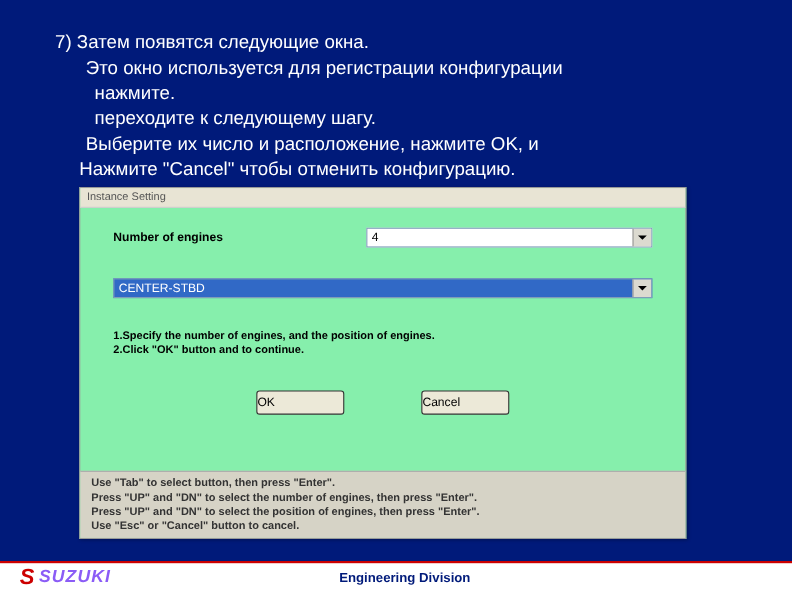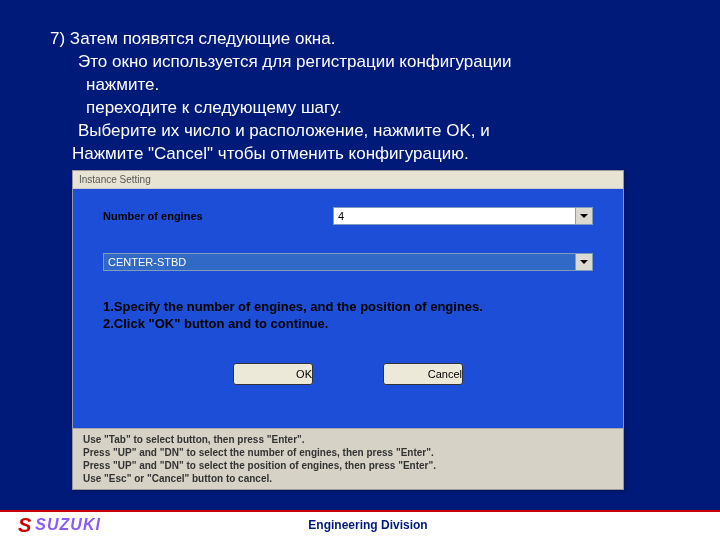--- a/index.html
+++ b/index.html
@@ -20,21 +20,21 @@
     line-height: 1.35;
   }
   .step-num { display: inline; }
   .indent { padding-left: 28px; display: block; }
   .dialog-screenshot {
     position: absolute;
     left: 72px;
     top: 170px;
     width: 552px;
     height: 320px;
-    background: #1d4ed8;
+    background: #86efac;
     border: 1px solid #999;
     box-shadow: 1px 1px 3px rgba(0,0,0,0.3);
     font-family: Tahoma, Arial, sans-serif;
     font-size: 11px;
     color: #000;
   }
   .titlebar {
     background: #e8e4d4;
     padding: 3px 6px;
     font-size: 10px;
@@ -82,39 +82,39 @@
     right: 4px;
     top: 50%;
     transform: translateY(-50%);
     z-index: 2;
     width: 0; height: 0;
     border-left: 4px solid transparent;
     border-right: 4px solid transparent;
     border-top: 4px solid #000;
   }
   .instructions {
-    font-size: 13px;
+    font-size: 10px;
     font-weight: bold;
     line-height: 1.3;
     margin-top: 20px;
   }
   .button-row {
     display: flex;
     justify-content: center;
     gap: 70px;
     margin-top: 30px;
   }
   .btn {
     width: 80px;
     height: 22px;
     background: #ece9d8;
     border: 1px solid #333;
     border-radius: 3px;
     font-size: 11px;
-    text-align: right;
+    text-align: left;
     line-height: 20px;
   }
   .hint-panel {
     position: absolute;
     left: 0; right: 0; bottom: 0;
     background: #d6d3c6;
     border-top: 1px solid #aaa;
     padding: 4px 10px;
     font-size: 10px;
     font-weight: bold;

